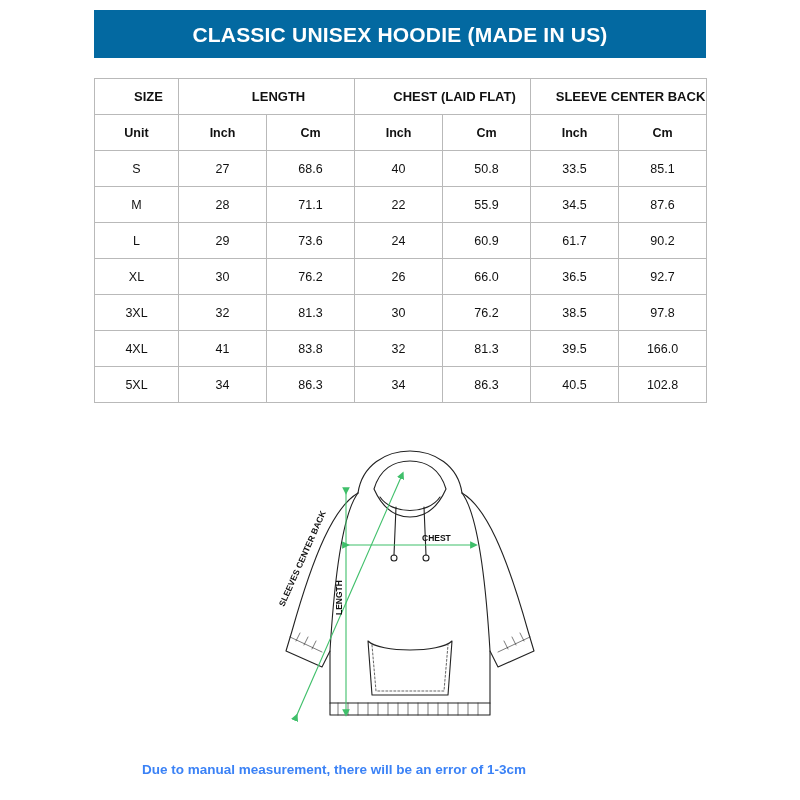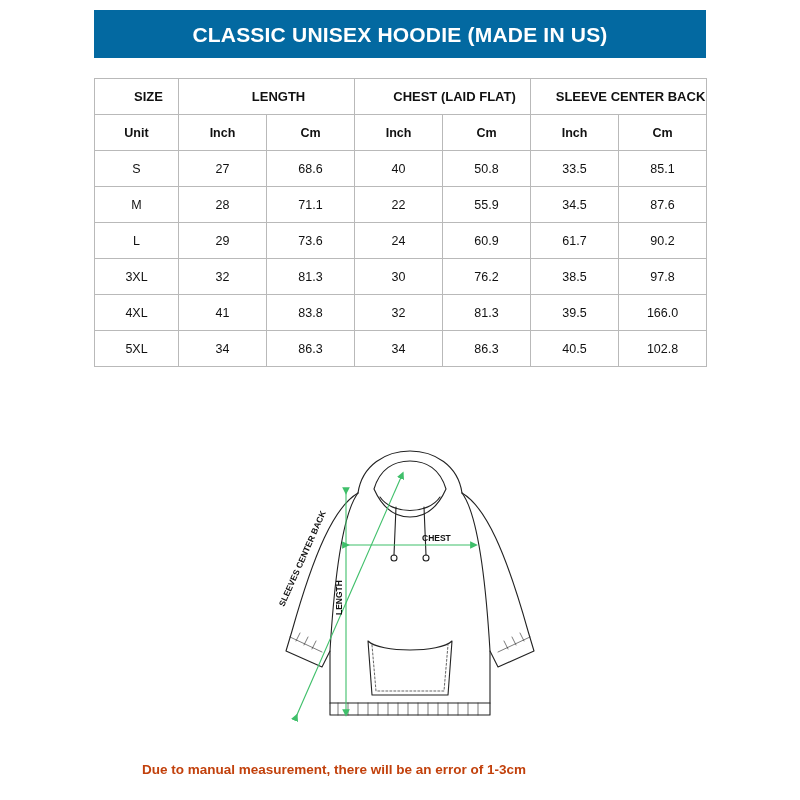--- a/index.html
+++ b/index.html
@@ -84,21 +84,21 @@
   }
   .illustration svg { display: block; }
 
   
   .footer-note {
     position: absolute;
     left: 0;
     top: 762px;
     width: 668px;
     text-align: center;
-    color: #c2410c;
+    color: #3b82f6;
     font-size: 13.5px;
     font-weight: bold;
   }
 </style>
 </head>
 <body>
 
 <div class="page">
 
   <div class="header">
@@ -153,20 +153,29 @@
           <td>87.6</td>
         </tr>
         <tr>
           <td class="size-cell">L</td>
           <td>29</td>
           <td>73.6</td>
           <td>24</td>
           <td>60.9</td>
           <td>61.7</td>
           <td>90.2</td>
+        </tr>
+        <tr>
+          <td class="size-cell">XL</td>
+          <td>30</td>
+          <td>76.2</td>
+          <td>26</td>
+          <td>66.0</td>
+          <td>36.5</td>
+          <td>92.7</td>
         </tr>
         <tr>
           <td class="size-cell">3XL</td>
           <td>32</td>
           <td>81.3</td>
           <td>30</td>
           <td>76.2</td>
           <td>38.5</td>
           <td>97.8</td>
         </tr>

